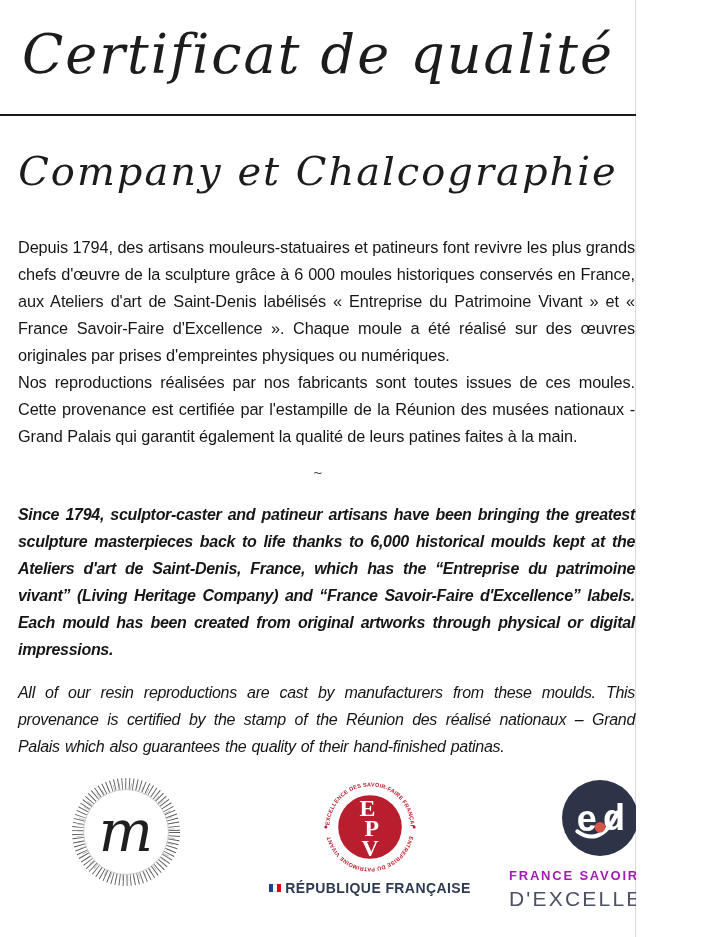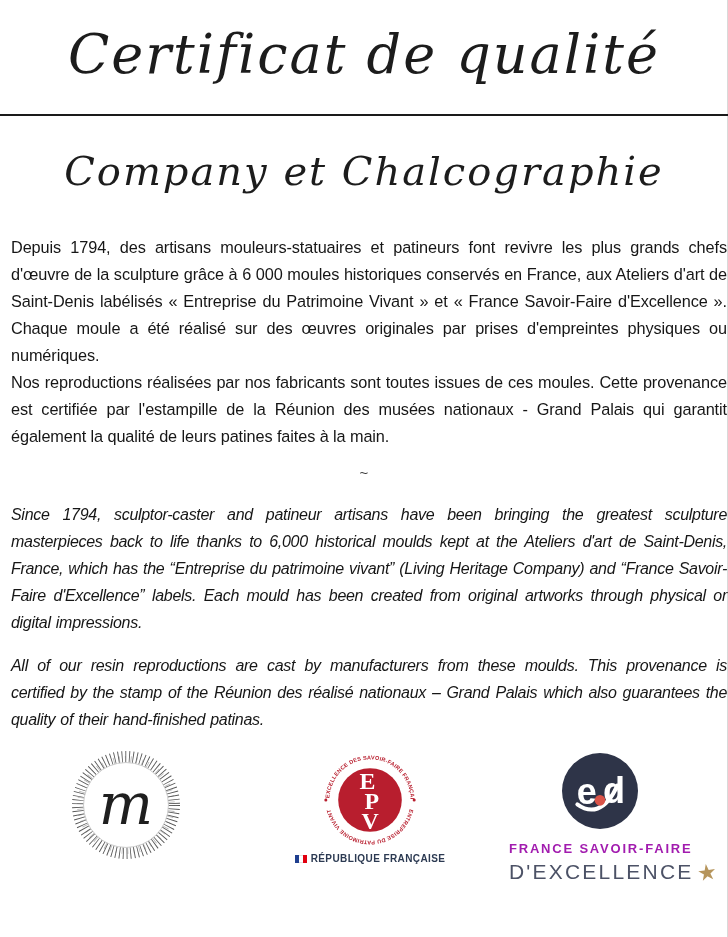--- a/index.html
+++ b/index.html
@@ -1,62 +1,62 @@
 <!DOCTYPE html>
 <html><head>
 <meta charset="utf-8">
 <style>
   * { margin: 0; padding: 0; box-sizing: border-box; }
   html, body { background: #ffffff; }
   body { width: 728px; height: 937px; overflow: hidden; font-family: "Liberation Sans", sans-serif; }
   .page {
     position: relative;
-    width: 728px; height: 937px;
+    width: 636px; height: 937px;
     background: #ffffff;
     overflow: hidden;
     box-shadow: inset -1px 0 0 #d9d9d9;
     color: #151515;
   }
   .script { font-family: "DejaVu Serif", serif; font-style: italic; font-weight: 400; color: #1c1c1c; text-align: center; }
   .title { font-size: 54px; letter-spacing: 2px; line-height: 102px; margin-top: 4px; }
   .rule { border: none; border-top: 2px solid #1a1a1a; margin-top: 8px; }
   .subtitle1 { font-size: 34px; letter-spacing: 2px; margin-top: 30px; }
   .subtitle2 { font-size: 40px; letter-spacing: 2px; margin-top: 32px; }
   .para {
     font-size: 16.3px; line-height: 27px;
     text-align: justify;
-    padding: 0 1px 0 11px;
+    padding: 0 1px 0 18px;
     color: #161616;
     letter-spacing: -0.1px;
   }
   .para.fr1 { margin-top: 40px; }
   .para.fr2 { }
   .para.en { font-style: italic; font-size: 16px; letter-spacing: -0.3px; word-spacing: 1px; }
-  .para.en1 { margin-top: 20px; }
+  .para.en1 { margin-top: 20px; font-weight: bold; }
   .para.en2 { margin-top: 16px; }
   .tilde { text-align: center; font-size: 15px; color: #3a3a3a; margin: 14px 0 8px; }
 
   .logos { position: relative; height: 121px; margin-top: 12px; }
   .logo { position: absolute; top: 0; }
 
   
   .logo-rmn { left: 66px; }
   .rays1 { fill: none; stroke: #1c1c1c; stroke-width: 13; stroke-dasharray: 0.9 3.1; opacity: 0.75; }
   .rays2 { fill: none; stroke: #555555; stroke-width: 8; stroke-dasharray: 0.8 5.4; opacity: 0.45; }
   .disc  { fill: #ffffff; stroke: #c9c9c9; stroke-width: 1; }
   .m-letter { font-family: "DejaVu Serif", serif; font-style: italic; font-size: 62px; fill: #1f1f1f; text-anchor: middle; }
 
   
   .logo-epv { left: 317px; top: 2px; text-align: center; width: 106px; }
   .epv-disc { fill: #b81e2e; }
   .epv-arc { font-family: "Liberation Sans", sans-serif; font-size: 6.3px; font-weight: 700; letter-spacing: 0.25px; fill: #b81e2e; }
   .epv-dot { fill: #b81e2e; }
   .epv-letter { font-family: "Liberation Serif", serif; font-weight: 700; font-size: 27px; fill: #ffffff; text-anchor: middle; }
   .republique { margin-top: -4px; display: flex; align-items: center; justify-content: center; gap: 4px;
-                font-size: 10px; font-weight: 700; letter-spacing: 0.4px; color: #2c3a52; white-space: nowrap; }
+                font-size: 14px; font-weight: 700; letter-spacing: 0.4px; color: #2c3a52; white-space: nowrap; }
   .flag { display: inline-flex; height: 8px; }
   .flag i { display: inline-block; width: 4px; height: 8px; }
   .flag .b { background: #1f3f8f; }
   .flag .w { background: #ffffff; border-top: 1px solid #e2e2e2; border-bottom: 1px solid #e2e2e2; }
   .flag .r { background: #e1000f; }
 
   
   .logo-fsfe { left: 509px; top: 6px; width: 182px; text-align: center; }
   .fsfe-disc { fill: #2e3448; }
   .fsfe-letter { font-family: "Liberation Sans", sans-serif; font-weight: 700; font-size: 54px; fill: #ffffff; text-anchor: middle; }

